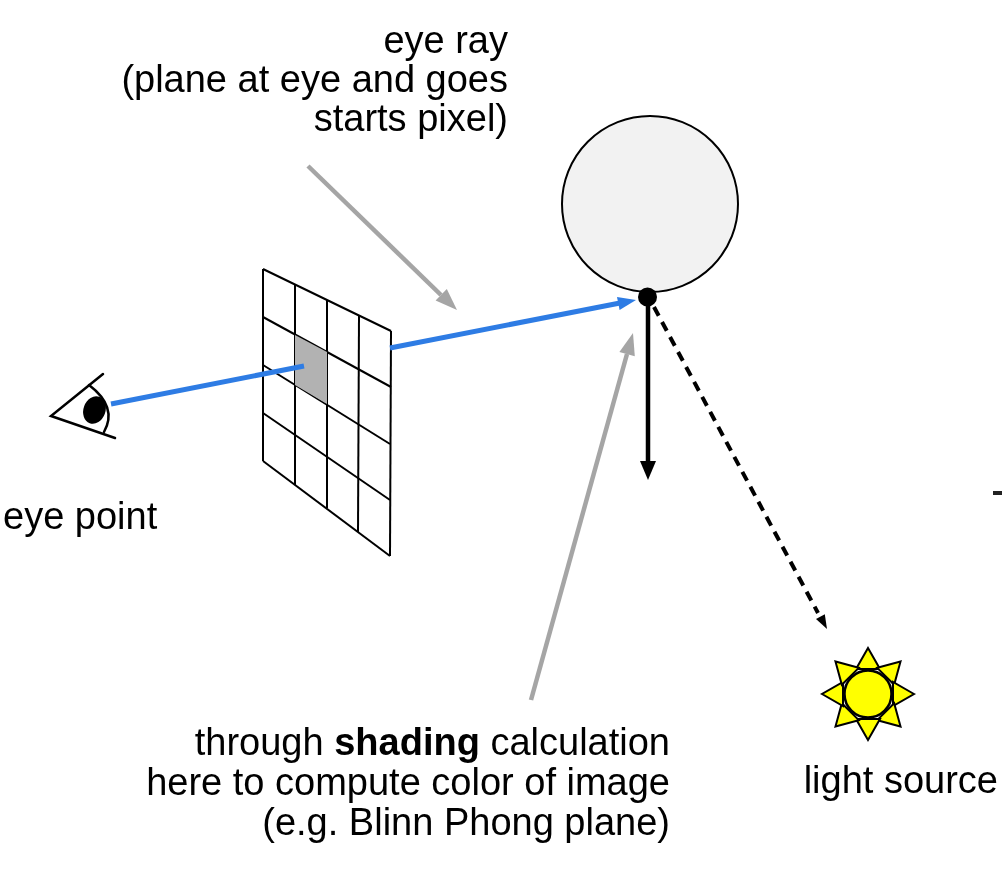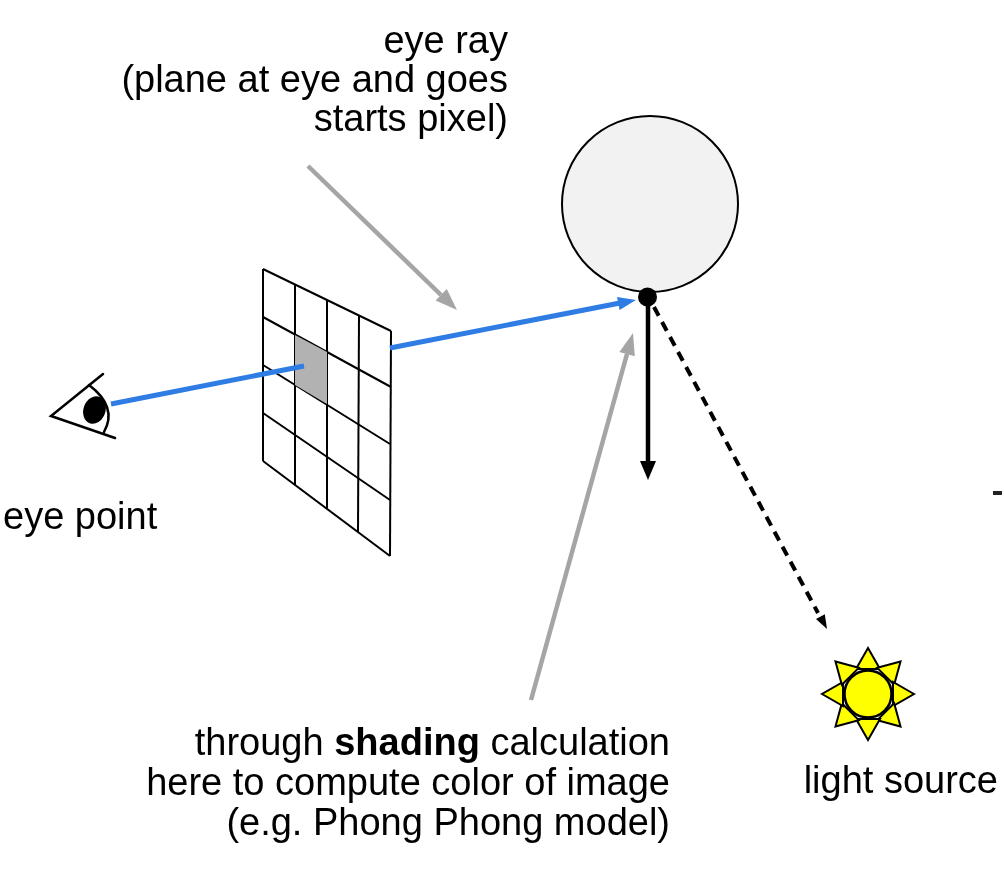--- a/index.html
+++ b/index.html
@@ -111,18 +111,18 @@
     <span class="line">(plane at eye and goes</span>
     <span class="line">starts pixel)</span>
   </div>
 
   <div class="label lbl-eye-point">eye point</div>
 
 
   <div class="label lbl-shading">
     <span class="line"><span>through </span><span class="b">shading</span><span> calculation</span></span>
     <span class="line">here to compute color of image</span>
-    <span class="line">(e.g. Phong Phong model)</span>
+    <span class="line">(e.g. Blinn Phong plane)</span>
   </div>
 
   <div class="label lbl-light-src">light source</div>
 
 </div>
 
 </body></html>

